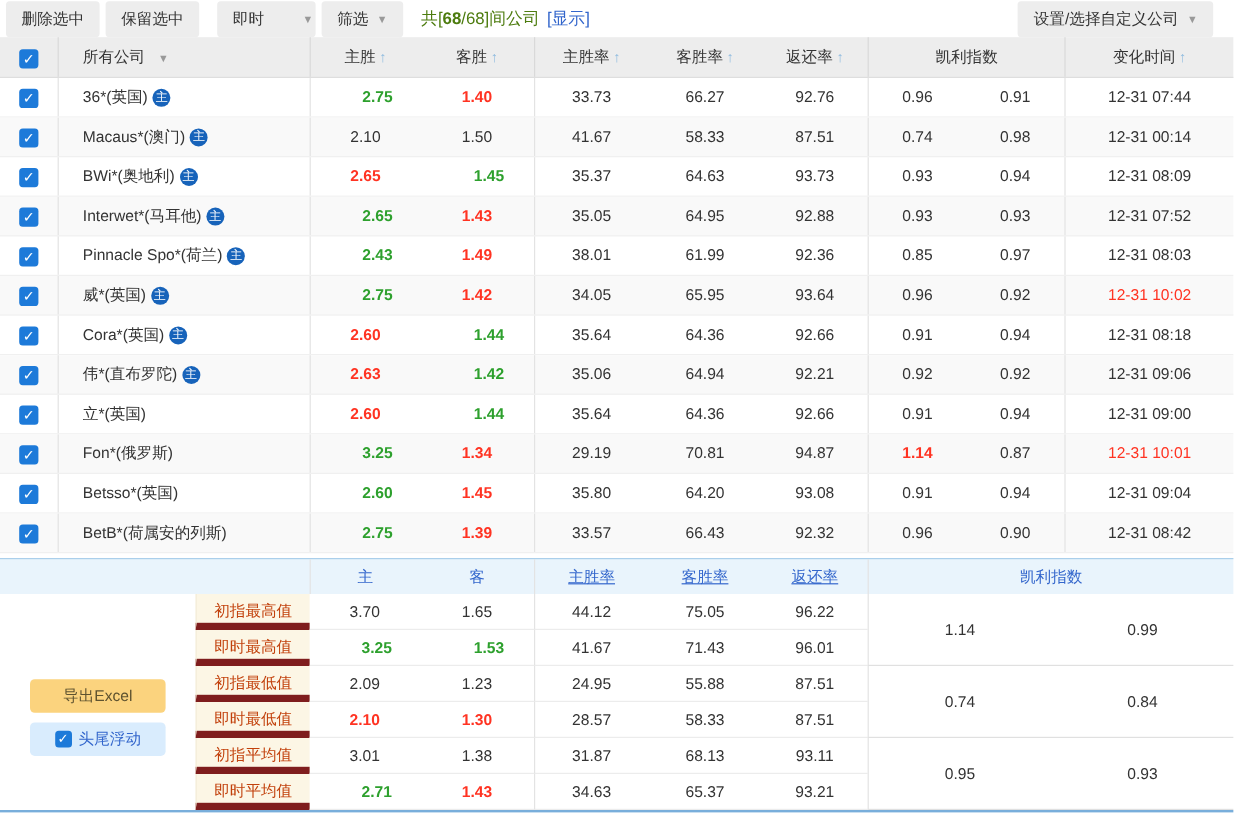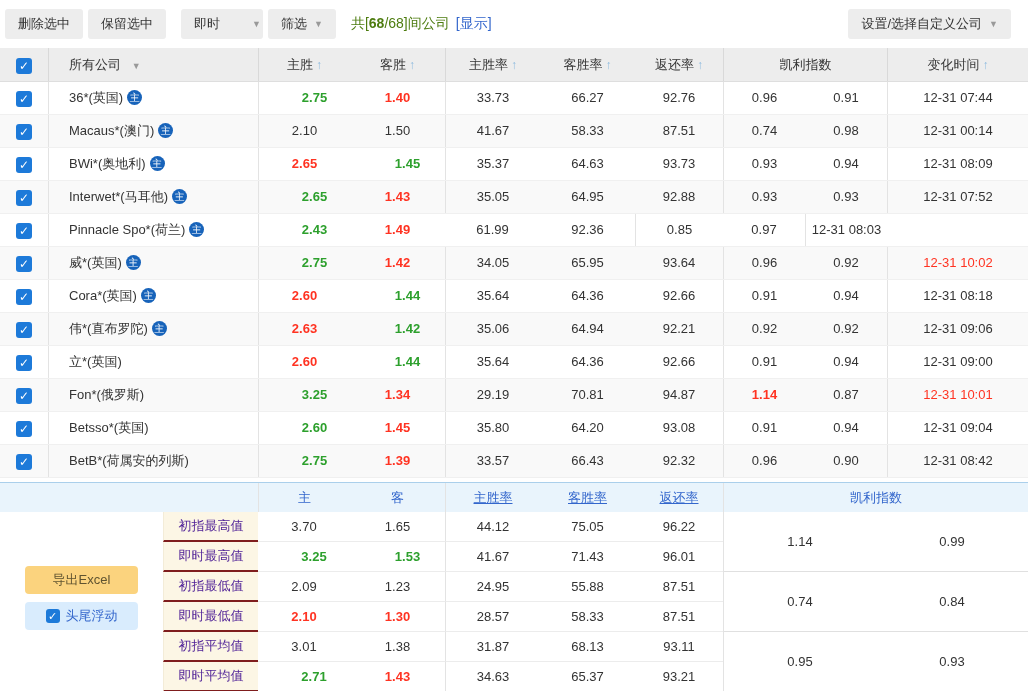--- a/index.html
+++ b/index.html
@@ -2,21 +2,21 @@
 <html><head>
 <meta charset="utf-8">
 <style>
   * { margin:0; padding:0; box-sizing:border-box; }
   body { background:#fff; }
   .page {
     position:relative; width:1028px; height:691px; background:#fff; overflow:hidden;
     font-family:"Liberation Sans","DejaVu Sans",sans-serif; font-size:13px; color:#333;
   }
   
-  .toolbar { height:48px; display:flex; align-items:center; padding:0 5px 0 5px; }
+  .toolbar { height:31px; display:flex; align-items:center; padding:0 5px 0 5px; }
   .tbtn {
     background:#ededed; height:30px; border-radius:3px; display:inline-flex; align-items:center;
     padding:0 13px; margin-right:5px; cursor:pointer; white-space:nowrap; color:#333;
   }
   .arr { color:#999; font-size:9px; margin-left:7px; }
   .dd-instant { width:82px; justify-content:space-between; margin-left:10px;gap:25px; }
   .count { margin-left:10px; font-size:14px; color:#4d7c0f; white-space:nowrap; }
   .count b { font-weight:bold; }
   .show-link { color:#36c; margin-left:6px; font-size:14px; cursor:pointer; }
   .settings { margin-left:auto; margin-right:12px; }
@@ -49,22 +49,22 @@
     margin-top:4px; border-top:1px solid #aacfeb; background:#e9f4fc; color:#36c;
     display:grid; grid-template-columns:258px 92px 95px 95px 95px 88px 305px;
   }
   .sum-head .cell { height:29px; line-height:29px; }
   .sum-head .ul { text-decoration:underline; }
   .sum-body {
     display:grid; grid-template-columns:163px 95px 92px 95px 95px 95px 88px 305px;
     grid-auto-rows:30px; border-bottom:2px solid #79aedb;
   }
   .sum-label {
-    background:#fcf6e5; border-bottom:2px solid #7f1d1d; border-left:1px solid #f3ecd8;
-    text-align:center; line-height:28px; color:#4c1d95; white-space:nowrap;
+    background:#fcf6e5; border-bottom:6px solid #7f1d1d; border-left:1px solid #f3ecd8;
+    text-align:center; line-height:28px; color:#c2410c; white-space:nowrap;
   }
   .sum-val { text-align:center; line-height:30px; border-bottom:1px solid #ececec; white-space:nowrap; }
   .sum-val.bl, .kelly-block.bl { border-left:1px solid #e3e3e3; }
   .kelly-block { display:flex; align-items:center; border-bottom:1px solid #e0e0e0; }
   .kelly-block span { flex:1; text-align:center; }
   
   .export-btn {
     position:absolute; left:25px; top:566px; width:113px; height:28px; background:#fbd37e;
     border-radius:4px; color:#5f5330; text-align:center; line-height:28px; cursor:pointer;
   }
@@ -176,20 +176,21 @@
         <div class="cell">92.88</div>
         <div class="cell bl">0.93</div>
         <div class="cell">0.93</div>
         <div class="cell bl">12-31 07:52</div>
       </div>
       <div class="grid trow">
         <div class="cell"><span class="cbx">✓</span></div>
         <div class="cell company bl"><span>Pinnacle Spo*(荷兰)</span><span class="badge">主</span></div>
         <div class="cell bl v-green">2.43</div>
         <div class="cell v-red">1.49</div>
+        <div class="cell bl">38.01</div>
         <div class="cell">61.99</div>
         <div class="cell">92.36</div>
         <div class="cell bl">0.85</div>
         <div class="cell">0.97</div>
         <div class="cell bl">12-31 08:03</div>
       </div>
       <div class="grid trow alt">
         <div class="cell"><span class="cbx">✓</span></div>
         <div class="cell company bl"><span>威*(英国)</span><span class="badge">主</span></div>
         <div class="cell bl v-green">2.75</div>

